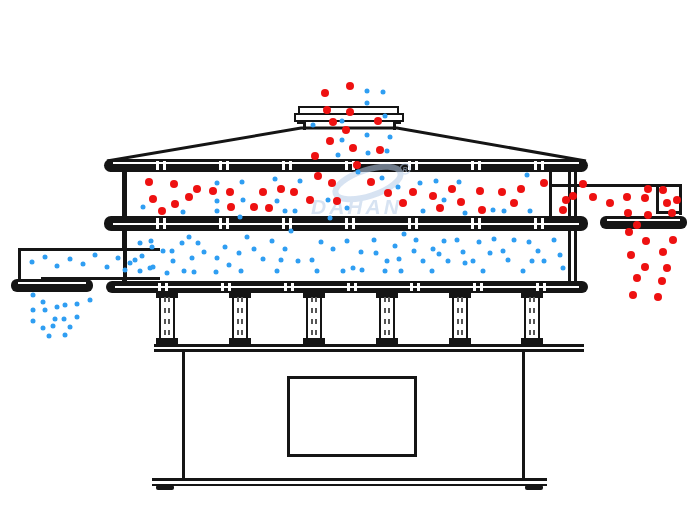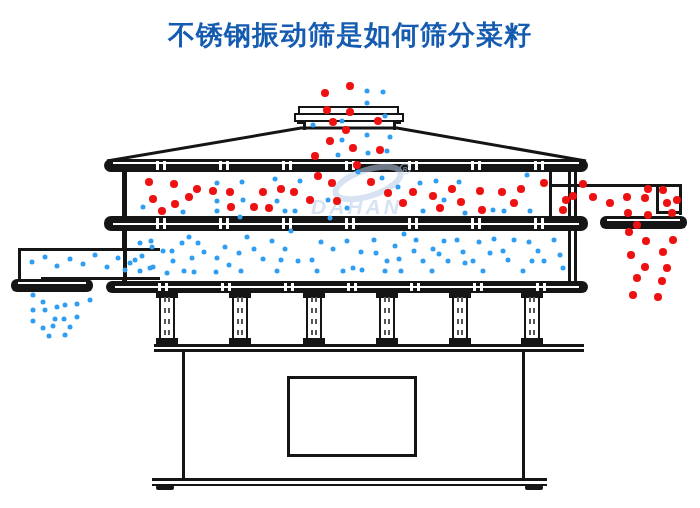--- a/index.html
+++ b/index.html
@@ -50,21 +50,20 @@
   
   #watermark{position:absolute;left:295px;top:158px;opacity:.55;z-index:5;}
   #watermark text{font-family:"Liberation Sans",sans-serif;font-weight:bold;font-style:italic;
       letter-spacing:3px;font-size:21px;}
 </style>
 </head>
 <body>
 
 <div id="stage">
 
-  <div id="title" style="color: rgb(21, 91, 176);">不锈钢振动筛是如何筛分菜籽</div>
 
   <div class="flange" style="left:298px;top:106px;width:101px;height:9px;"></div>
   <div class="flange" style="left:294px;top:113px;width:110px;height:9px;"></div>
   <div class="line" style="left:297px;top:120px;width:7px;height:4px;"></div>
   <div class="line" style="left:394px;top:120px;width:7px;height:4px;"></div>
   <div class="line" style="left:303px;top:121px;width:3px;height:9px;"></div>
   <div class="line" style="left:393px;top:121px;width:3px;height:9px;"></div>
 
   <svg class="abs" style="left:0;top:0;" width="700" height="508">
     <path d="M107,161 L301,128 L397,128 L586,161" fill="none" stroke="#151515" stroke-width="3"></path>

